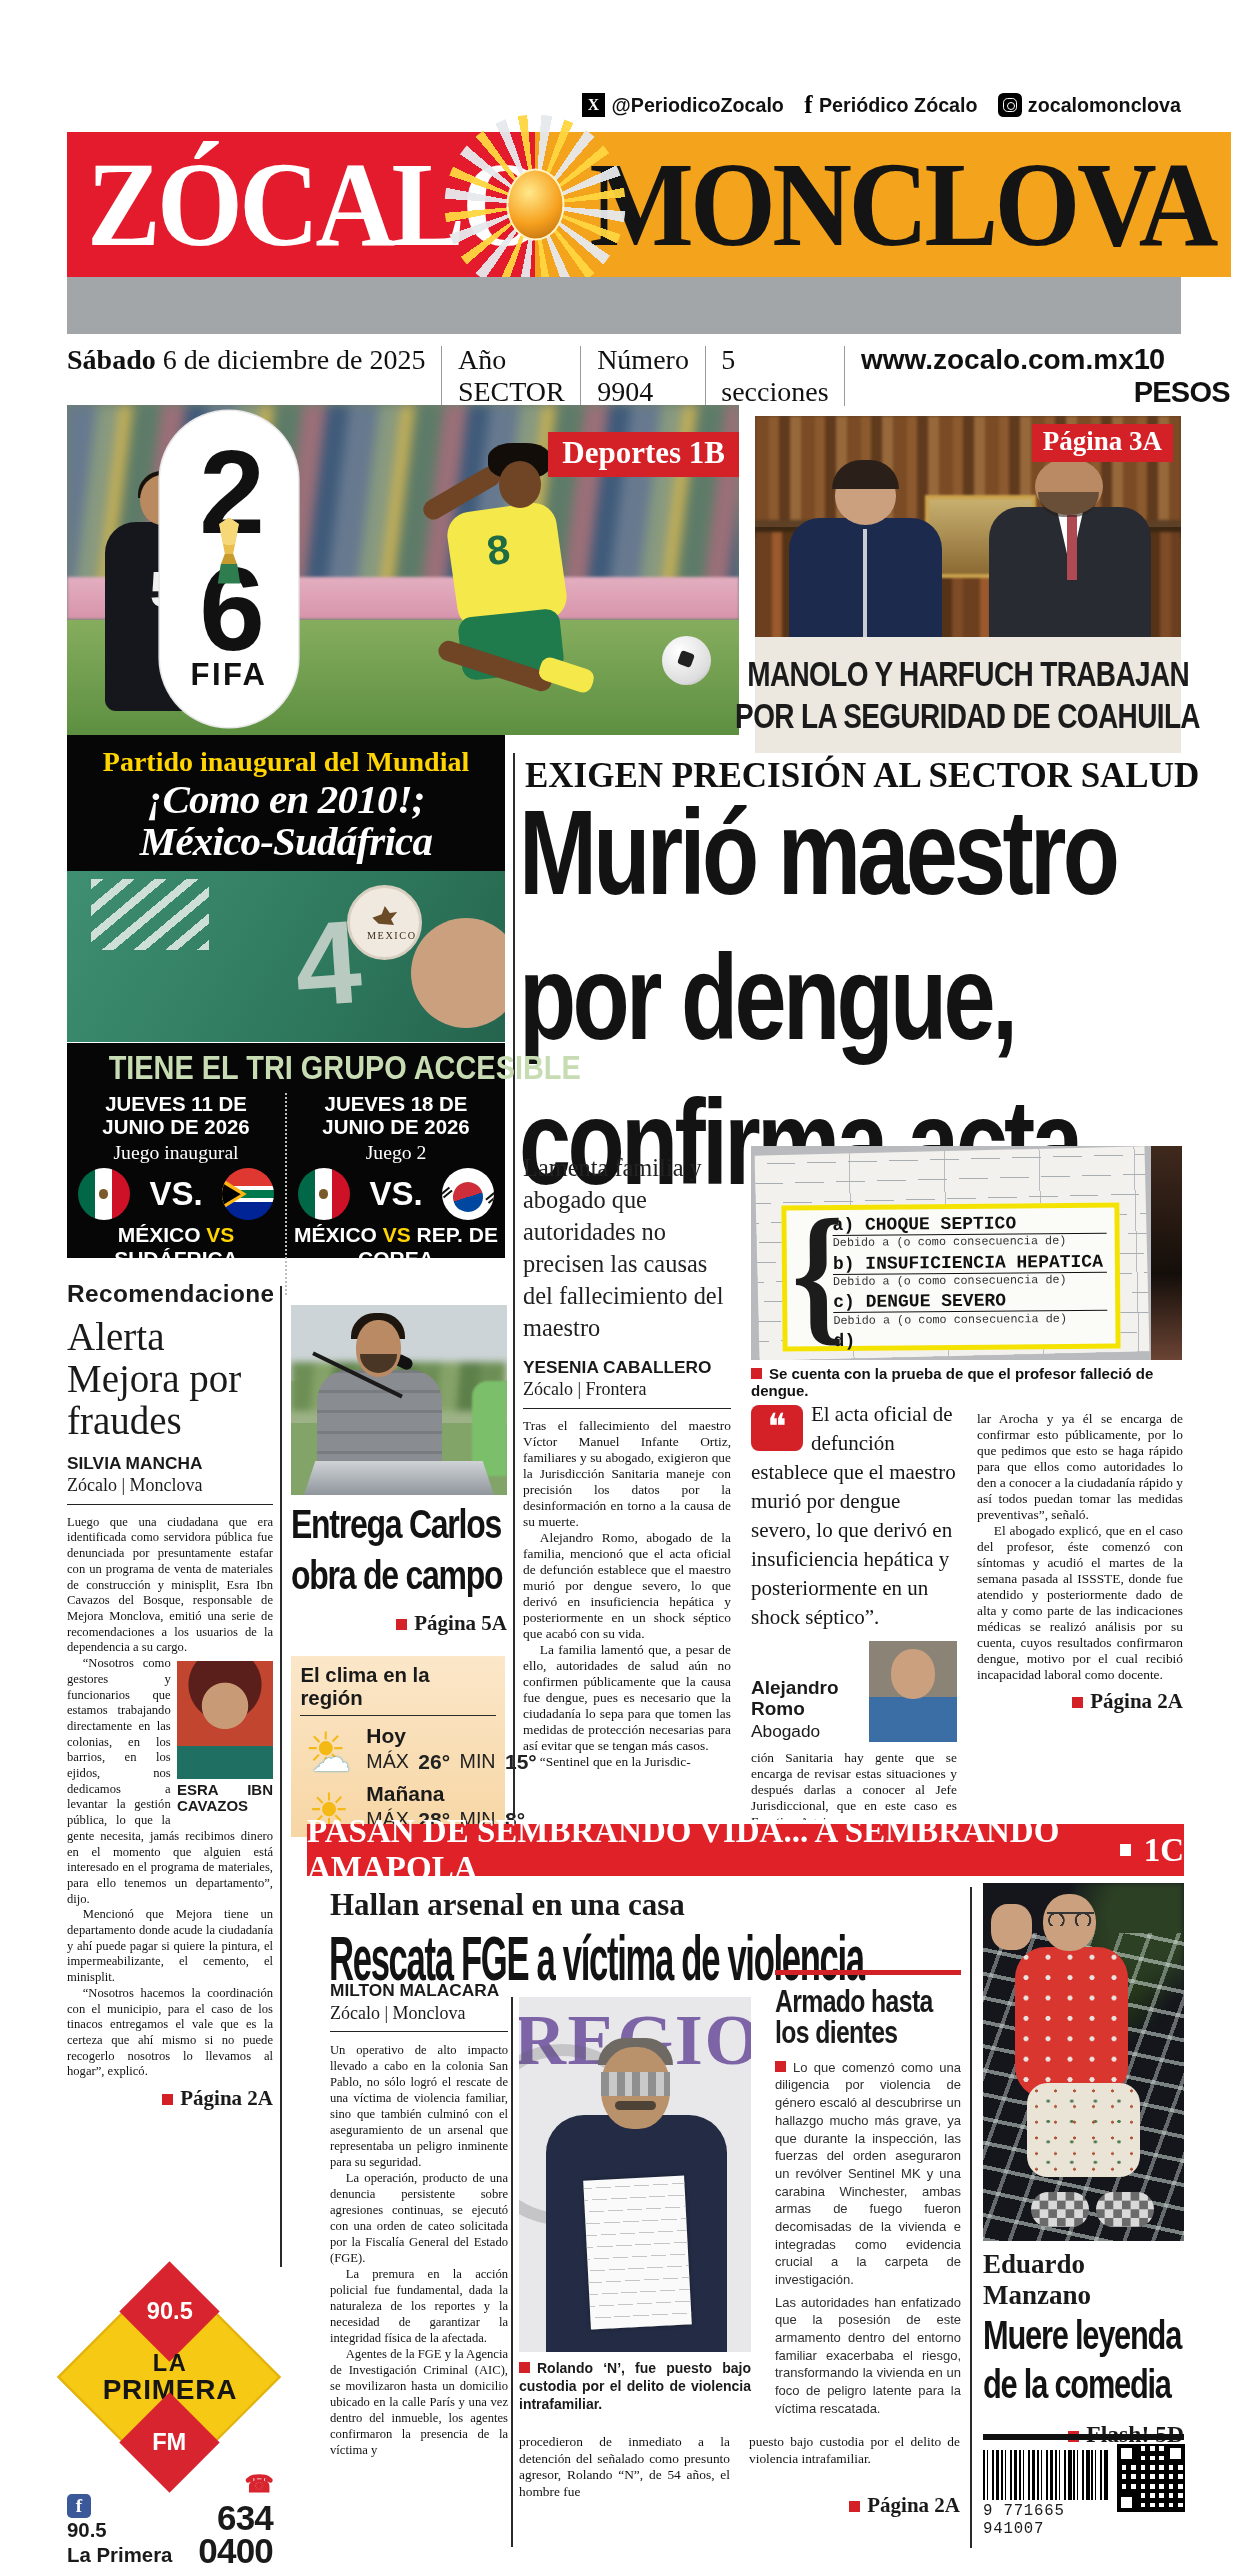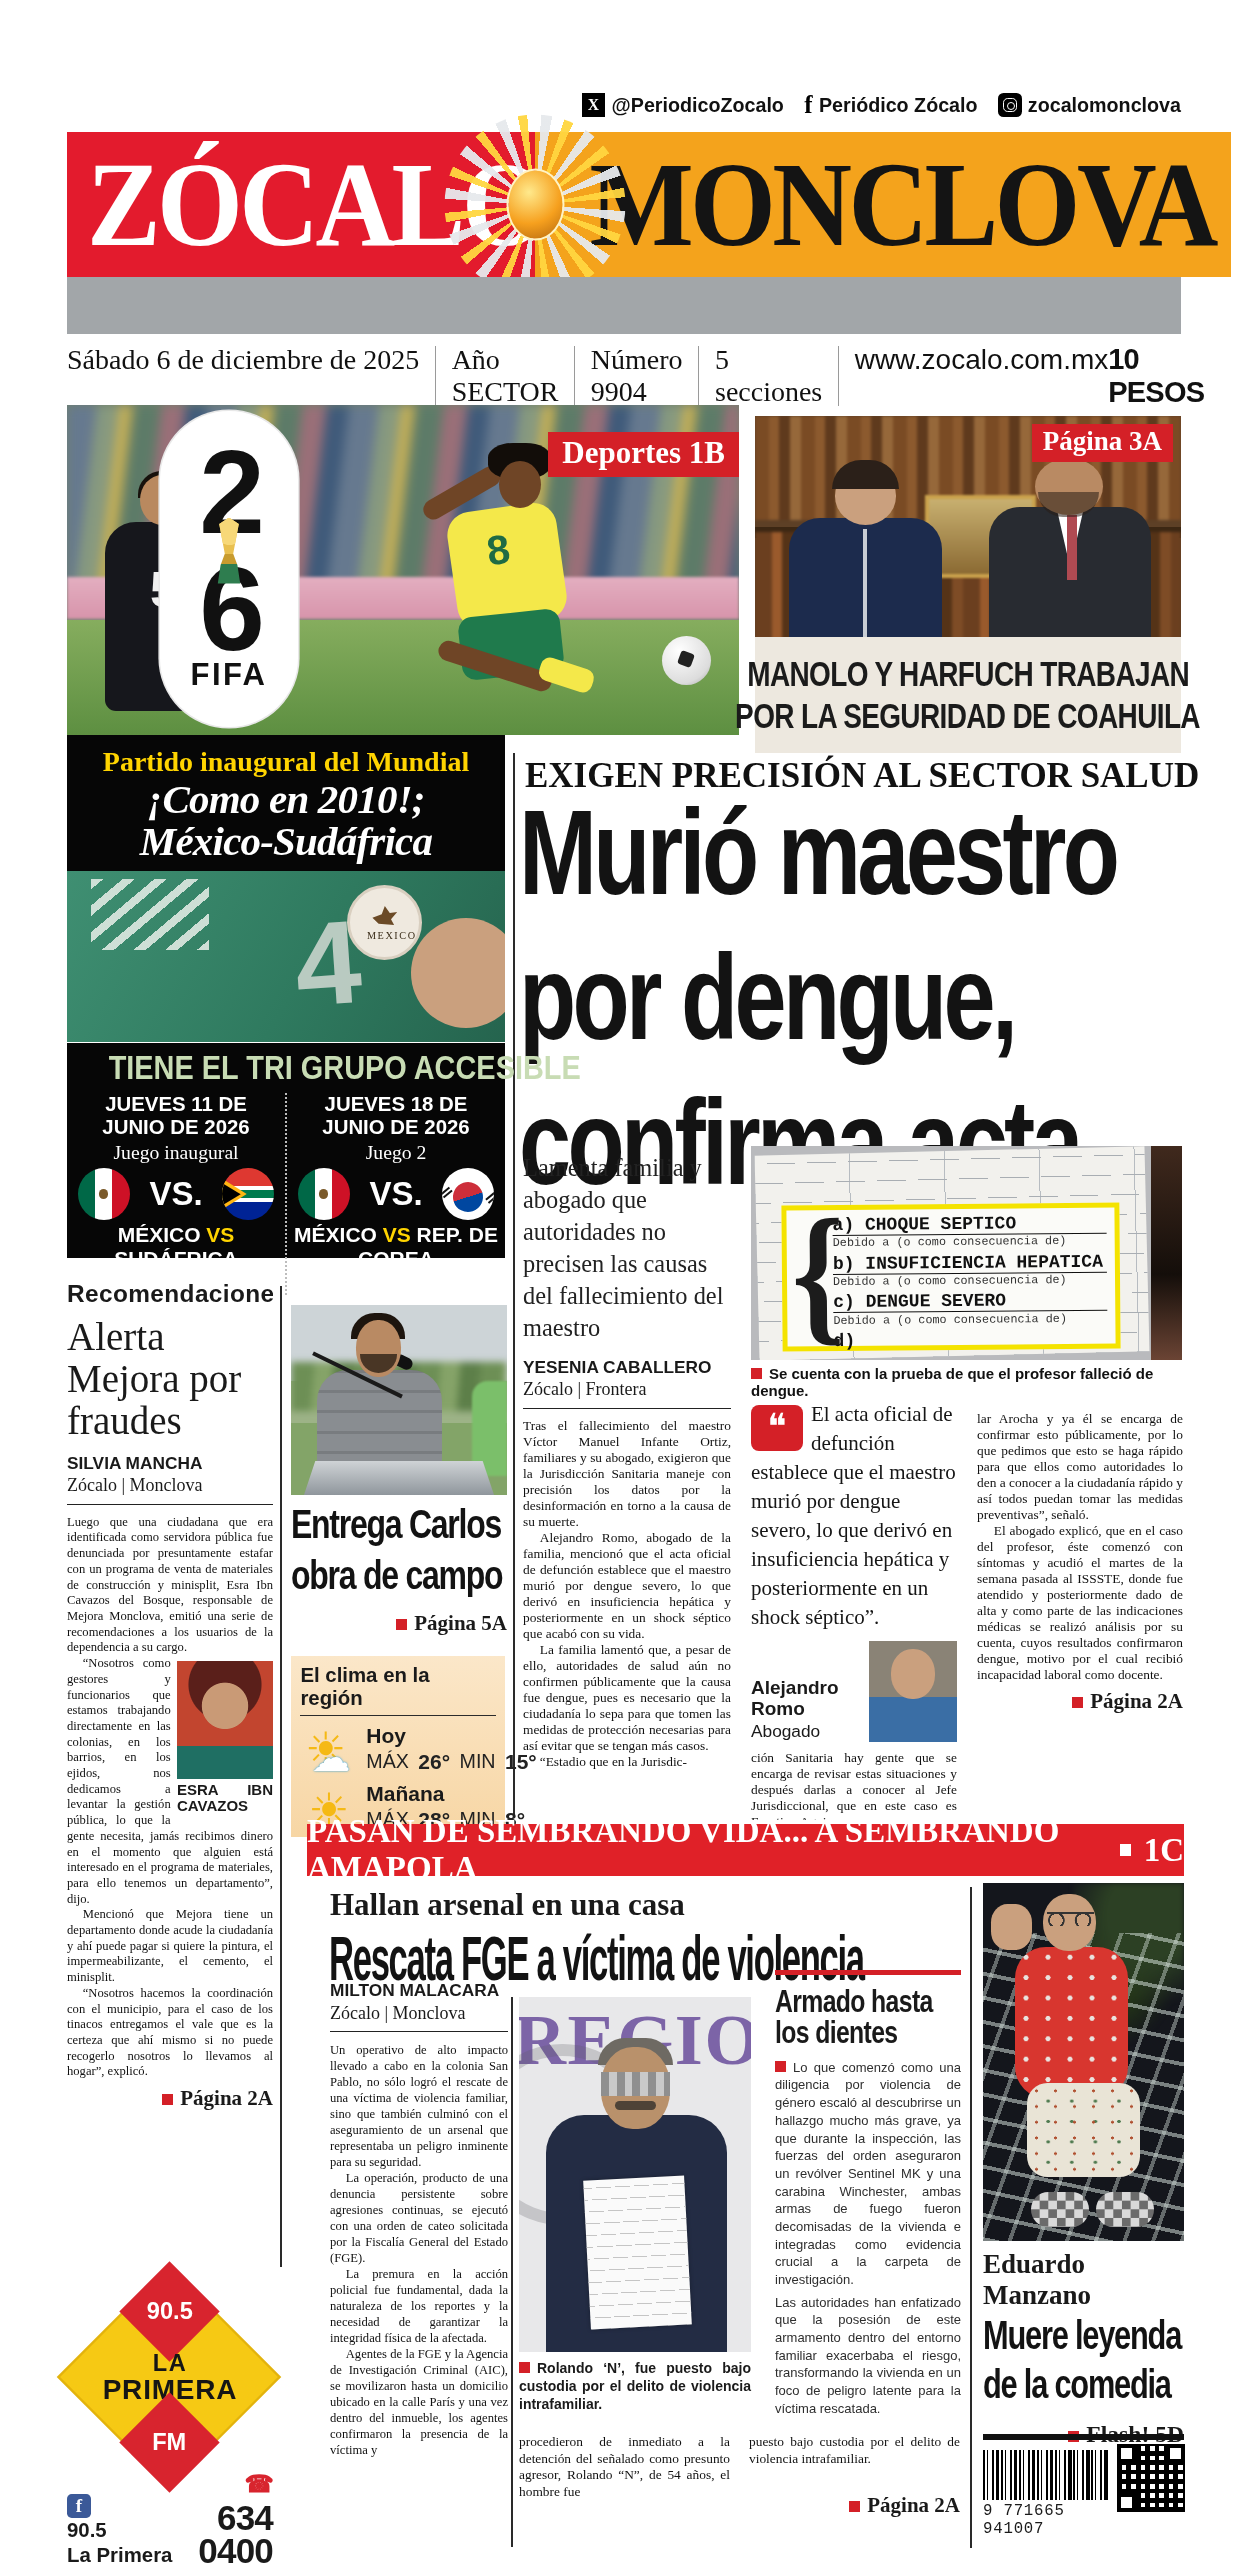--- a/index.html
+++ b/index.html
@@ -44,21 +44,21 @@
       repeating-conic-gradient(from 19deg, rgba(255,214,64,.95) 0deg 6deg, rgba(255,214,64,0) 6deg 30deg);
     border-radius:50%; }
   .sunball { position:absolute; left:50%; top:50%; width:58px; height:72px; transform:translate(-50%,-50%);
     border-radius:50%; background:radial-gradient(circle at 38% 32%, #ffe98c, #f6a01e 55%, #b96c10 95%);
     border:2.4px solid #fff3c4; }
   .graystrip { left:67px; top:277px; width:1114px; height:57px; background:#A2A6A9; }
 
   
   .dateline { left:67px; top:343px; width:1114px; display:flex; align-items:baseline; font-size:28px; color:#111; }
   .dl-sep { border-left:1.6px solid #9a9a9a; align-self:stretch; margin:3.1px 15.7px; }
-  .dl-b { font-weight:normal; }
+  .dl-b { font-weight:bold; }
   .dl-price { margin-left:auto; font-family:"Liberation Sans", sans-serif; font-weight:bold; font-size:29px; letter-spacing:-0.8px; }
 
   
   .soccer { left:67px; top:405px; width:672px; height:330px; overflow:hidden; background:#70806f; }
   .crowd { position:absolute; inset:0 0 45% 0;
     background:repeating-linear-gradient(97deg,#66798f 0 30px,#87997f 30px 52px,#c2ae57 52px 66px,#5d7b68 66px 94px,#9a6f78 94px 118px,#3f5a7a 118px 140px);
     filter:blur(5.5px); }
   .adboard { position:absolute; left:0; right:0; top:52%; height:13%; background:linear-gradient(180deg,#e3aec0,#d794ab); filter:blur(1.6px); }
   .pitch { position:absolute; left:0; right:0; bottom:0; height:35%; background:linear-gradient(180deg,#86ad5e,#5d8f41); }
   .player-dark { position:absolute; left:30px; bottom:23.6px; width:134px; height:236px; }
@@ -512,21 +512,21 @@
 
   <div class="col c1">
     <div class="subtitle">Lamenta familia y abogado que autoridades no precisen las causas del fallecimiento del maestro</div>
     <div class="byline">YESENIA CABALLERO</div>
     <div class="byorg">Zócalo | Frontera</div>
     <div class="by-rule"></div>
     <div class="body just">
       <p>Tras el fallecimiento del maestro Víctor Manuel Infante Ortiz, familiares y su abogado, exigieron que la Jurisdicción Sanitaria maneje con precisión los datos por la desinformación en torno a la causa de su muerte.</p>
       <p class="ind">Alejandro Romo, abogado de la familia, mencionó que el acta oficial de defunción establece que el maestro murió por dengue severo, lo que derivó en insuficiencia hepática y posteriormente en un shock séptico que acabó con su vida.</p>
       <p class="ind">La familia lamentó que, a pesar de ello, autoridades de salud aún no confirmen públicamente que la causa fue dengue, pues es necesario que la ciudadanía lo sepa para que tomen las medidas de protección necesarias para así evitar que se tengan más casos.</p>
-      <p class="ind">“Estadio que en la Jurisdic-</p>
+      <p class="ind">“Sentinel que en la Jurisdic-</p>
     </div>
   </div>
 
   <div class="col c2">
     <div class="quote">
       <span class="qmark">❝</span>
       <span>El acta oficial de defunción establece que el maestro murió por dengue severo, lo que derivó en insuficiencia hepática y posteriormente en un shock séptico”.</span>
     </div>
     <div class="romo-row">
       <div>

